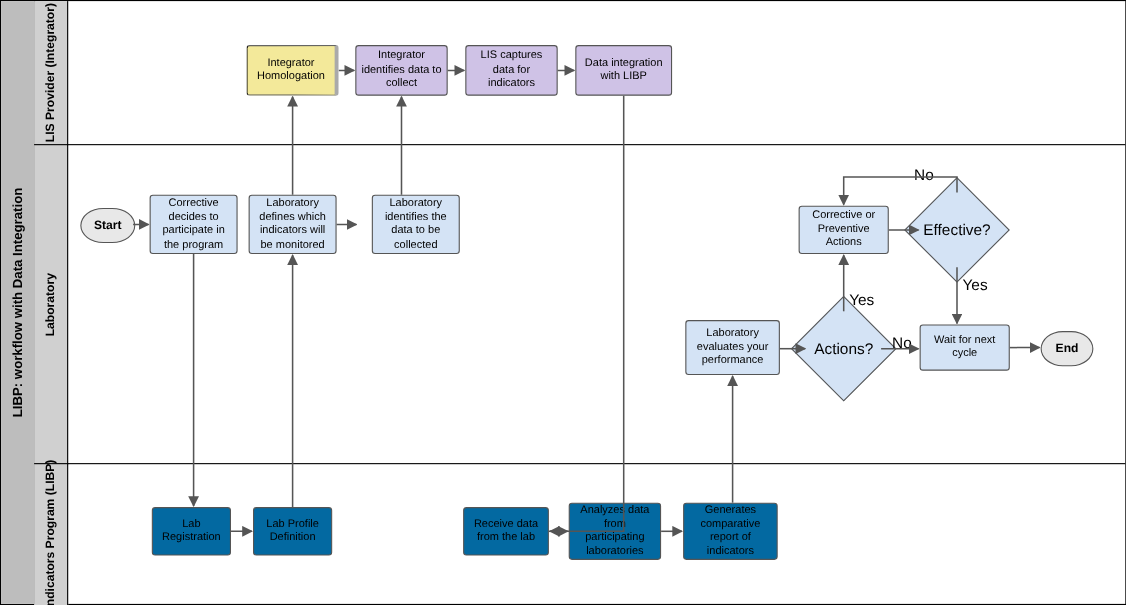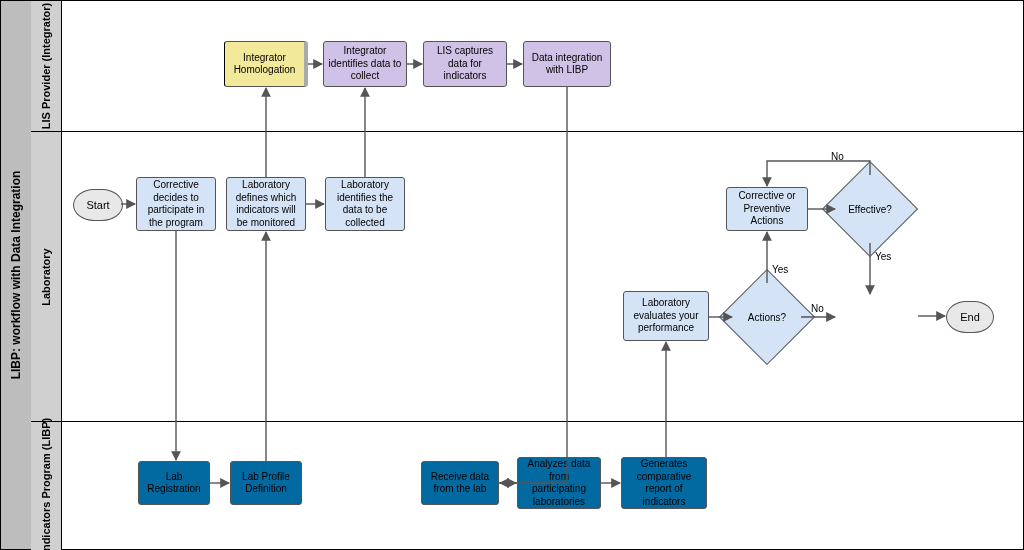--- a/index.html
+++ b/index.html
@@ -8,25 +8,25 @@
   .title-bar span{position:absolute;left:50%;top:50%;transform:translate(-50%,-50%) rotate(-90deg);white-space:nowrap;font-size:12px;font-weight:bold}
   .lane-label{position:absolute;left:30px;width:30px;background:#d0d0d0;border-right:1px solid #000;border-top:1px solid #000}
   .lane-label.first{border-top:none}
   .lane-label span{position:absolute;left:50%;top:50%;transform:translate(-50%,-50%) rotate(-90deg);white-space:nowrap;font-size:11px;font-weight:bold}
   .lane-hline{position:absolute;left:60px;right:0;height:0;border-top:1px solid #000}
   .box{position:absolute;border:1px solid #555;border-radius:3px;font-size:10px;line-height:1.25;display:flex;align-items:center;justify-content:center;text-align:center;padding:4px;box-sizing:border-box}
   .box.purple{background:#cfc2e6}
   .box.yellow{background:#f3e99a;border-left:1px solid #000000;border-right:4px solid #aaa}
   .box.blue{background:#d4e3f5}
   .box.green{background:#0369a1}
-  .terminator{position:absolute;border:1px solid #555;background:#e8e8e8;border-radius:50%/60%;font-size:11px;font-weight:normal;display:flex;align-items:center;justify-content:center}
+  .terminator{position:absolute;border:1px solid #555;background:#e8e8e8;border-radius:50%/60%;font-size:11px;font-weight:bold;display:flex;align-items:center;justify-content:center}
   .diamond{position:absolute;width:68px;height:68px}
   .diamond .d{position:absolute;inset:0;background:#d4e3f5;border:1px solid #555;transform:rotate(45deg)}
-  .diamond .lbl{position:absolute;inset:0;display:flex;align-items:center;justify-content:center;font-size:10px;text-align:center}
-  .edge-label{position:absolute;font-size:10px}
+  .diamond .lbl{position:absolute;inset:0;display:flex;align-items:center;justify-content:center;font-size:14px;text-align:center}
+  .edge-label{position:absolute;font-size:14px}
   svg.arrows{position:absolute;left:0;top:0;width:1024px;height:550px;pointer-events:none}
   svg.arrows line,svg.arrows polyline{stroke:#555;stroke-width:1.4;fill:none}
 </style>
 </head>
 <body>
 
 <div class="canvas">
 
   <div class="title-bar">
     <span>LIBP: workflow with Data Integration</span>
@@ -60,21 +60,21 @@
 
   <div class="terminator" style="left:72px;top:188px;width:48px;height:30px">
       <span>Start</span>
     </div>
   <div class="box blue" style="left:135px;top:176px;width:80px;height:54px">
       <span>Corrective decides to participate in the program</span>
     </div>
   <div class="box blue" style="left:225px;top:176px;width:80px;height:54px">
       <span>Laboratory defines which indicators will be monitored</span>
     </div>
-  <div class="box blue" style="left:324px;top:176px;width:80px;height:54px">
+  <div class="box blue" style="left:337px;top:176px;width:80px;height:54px">
       <span>Laboratory identifies the data to be collected</span>
     </div>
 
   <div class="box blue" style="left:622px;top:290px;width:86px;height:50px">
       <span>Laboratory evaluates your performance</span>
     </div>
 
   <div class="diamond" style="left:732px;top:282px">
     <div class="d"></div>
       <div class="lbl">Actions?</div>
@@ -82,20 +82,23 @@
 
   <div class="box blue" style="left:725px;top:186px;width:82px;height:44px">
       <span>Corrective or Preventive Actions</span>
     </div>
 
   <div class="diamond" style="left:835px;top:174px">
     <div class="d"></div>
       <div class="lbl">Effective?</div>
   </div>
 
+  <div class="box blue" style="left:835px;top:294px;width:82px;height:42px">
+      <span>Wait for next cycle</span>
+    </div>
 
   <div class="terminator" style="left:945px;top:300px;width:46px;height:30px">
       <span>End</span>
     </div>
 
   <div class="box green" style="left:137px;top:460px;width:72px;height:44px">
       <span>Lab Registration</span>
     </div>
   <div class="box green" style="left:229px;top:460px;width:72px;height:44px">
       <span>Lab Profile Definition</span>

